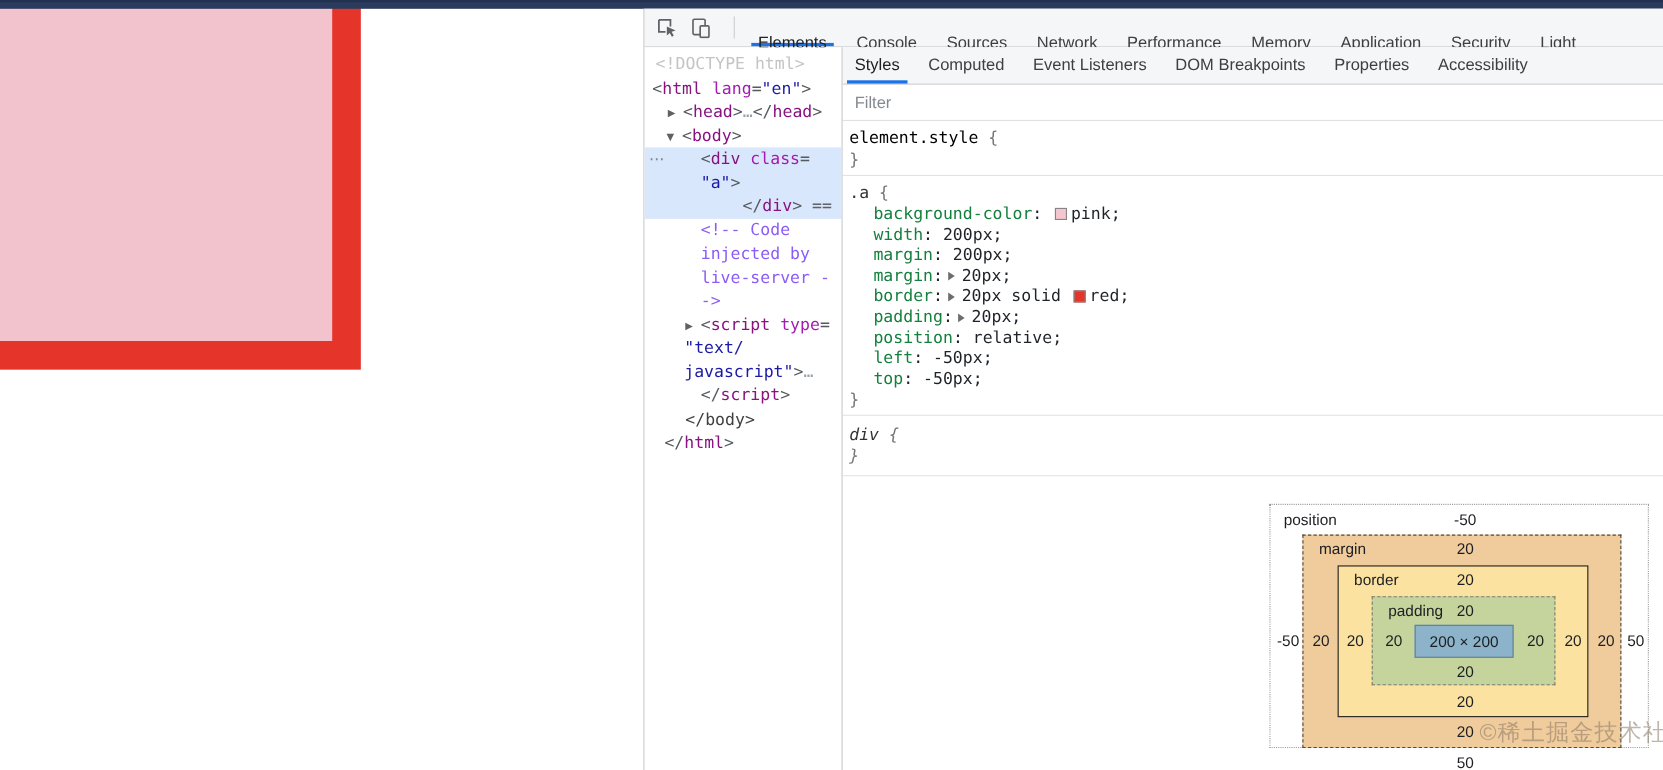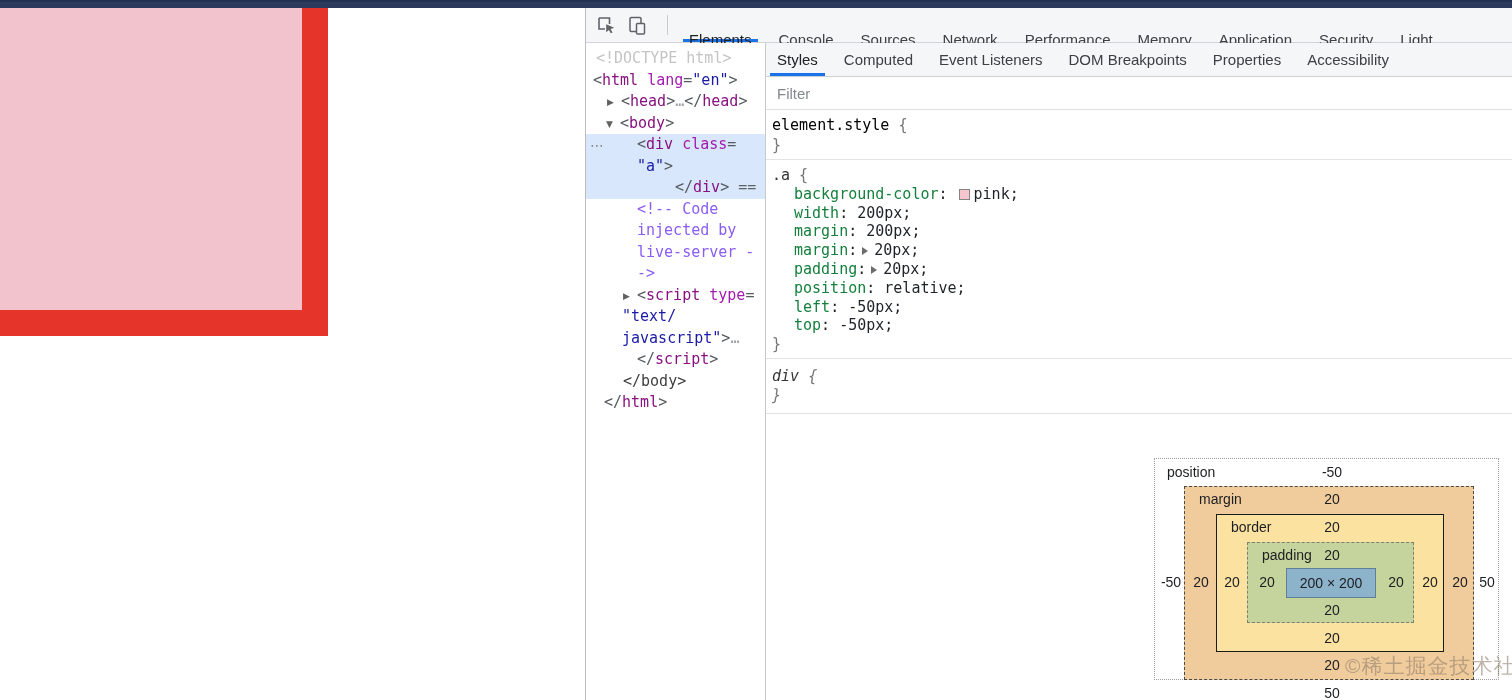--- a/index.html
+++ b/index.html
@@ -165,20 +165,21 @@
           <div class="cssline"><span class="tk-selg">element.style </span><span class="tk-br">{</span></div>
           <div class="cssline"><span class="tk-br">}</span></div>
         </div>
 
         <div class="sec sec-a cssmono">
           <div class="cssline"><span class="tk-sel">.a </span><span class="tk-br">{</span></div>
           <div class="cssline prop"><span class="tk-n">background-color</span><span class="tk-val">: </span><span class="tk-swatch" style="background: rgb(246, 198, 208);"></span><span class="tk-val">pink;</span></div>
           <div class="cssline prop"><span class="tk-n">width</span><span class="tk-val">: 200px;</span></div>
           <div class="cssline prop"><span class="tk-n">margin</span><span class="tk-val">: 200px;</span></div>
           <div class="cssline prop"><span class="tk-n">margin</span><span class="tk-val">:</span><span class="tk-tri"></span><span class="tk-val">20px;</span></div>
+          <div class="cssline prop"><span class="tk-n">border</span><span class="tk-val">:</span><span class="tk-tri"></span><span class="tk-val">20px solid </span><span class="tk-swatch" style="background: rgb(229, 53, 43);"></span><span class="tk-val">red;</span></div>
           <div class="cssline prop"><span class="tk-n">padding</span><span class="tk-val">:</span><span class="tk-tri"></span><span class="tk-val">20px;</span></div>
           <div class="cssline prop"><span class="tk-n">position</span><span class="tk-val">: relative;</span></div>
           <div class="cssline prop"><span class="tk-n">left</span><span class="tk-val">: -50px;</span></div>
           <div class="cssline prop"><span class="tk-n">top</span><span class="tk-val">: -50px;</span></div>
           <div class="cssline"><span class="tk-br">}</span></div>
         </div>
 
         <div class="sec sec-div cssmono">
           <div class="cssline"><span class="tk-sel">div </span><span class="tk-br">{</span></div>
           <div class="cssline"><span class="tk-br">}</span></div>

